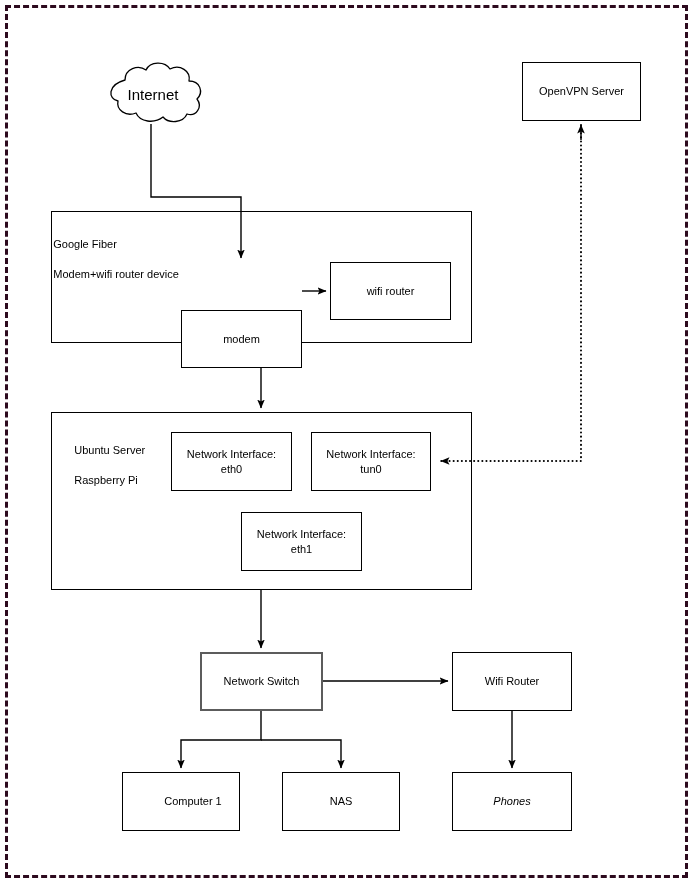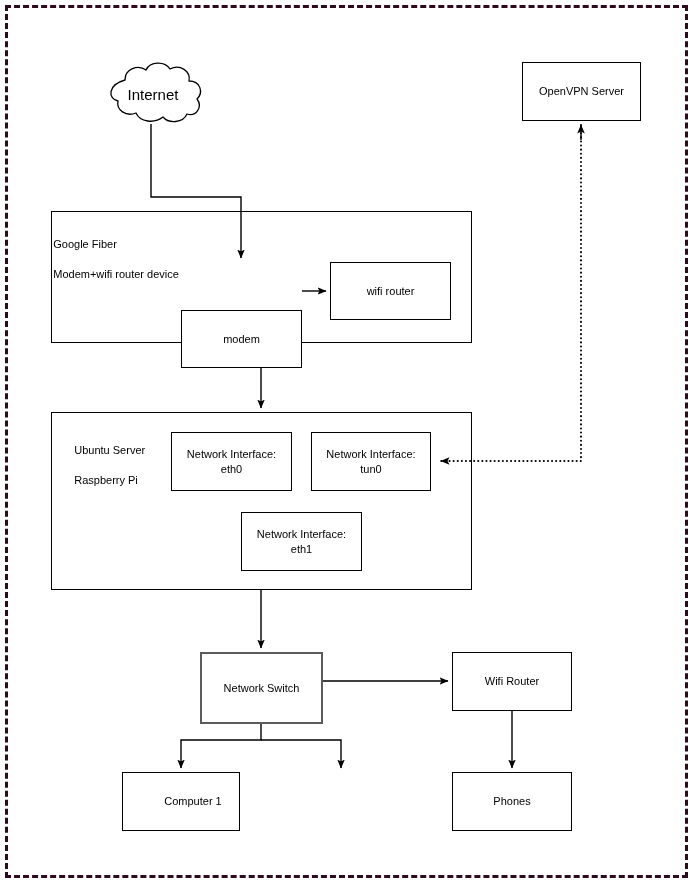--- a/index.html
+++ b/index.html
@@ -163,30 +163,33 @@
     </span>
   </div>
 
   <div class="node-box" style="left:241px; top:512px; width:121px; height:59px;">
     <span>
       <span>Network Interface:</span>
       <span class="iface-line2">eth1</span>
     </span>
   </div>
 
-  <div class="node-box gray-border" style="left:200px; top:652px; width:123px; height:72px;text-align:center;">
+  <div class="node-box gray-border" style="left:200px; top:652px; width:123px; height:59px;text-align:center;">
     <span>Network Switch</span>
   </div>
 
   <div class="node-box" style="left:452px; top:652px; width:120px; height:59px;">
     <span>Wifi Router</span>
   </div>
 
   <div class="node-box" style="left:122px; top:772px; width:118px; height:59px;padding-left:24px;">
     <span>Computer 1</span>
   </div>
 
+  <div class="node-box" style="left:282px; top:772px; width:118px; height:59px;">
+    <span>NAS</span>
+  </div>
 
-  <div class="node-box" style="left:452px; top:772px; width:120px; height:59px;">
+  <div class="node-box" style="left:452px; top:772px; width:120px; height:59px;font-style:italic;">
     <span>Phones</span>
   </div>
 
 </div>
 
 </body></html>

